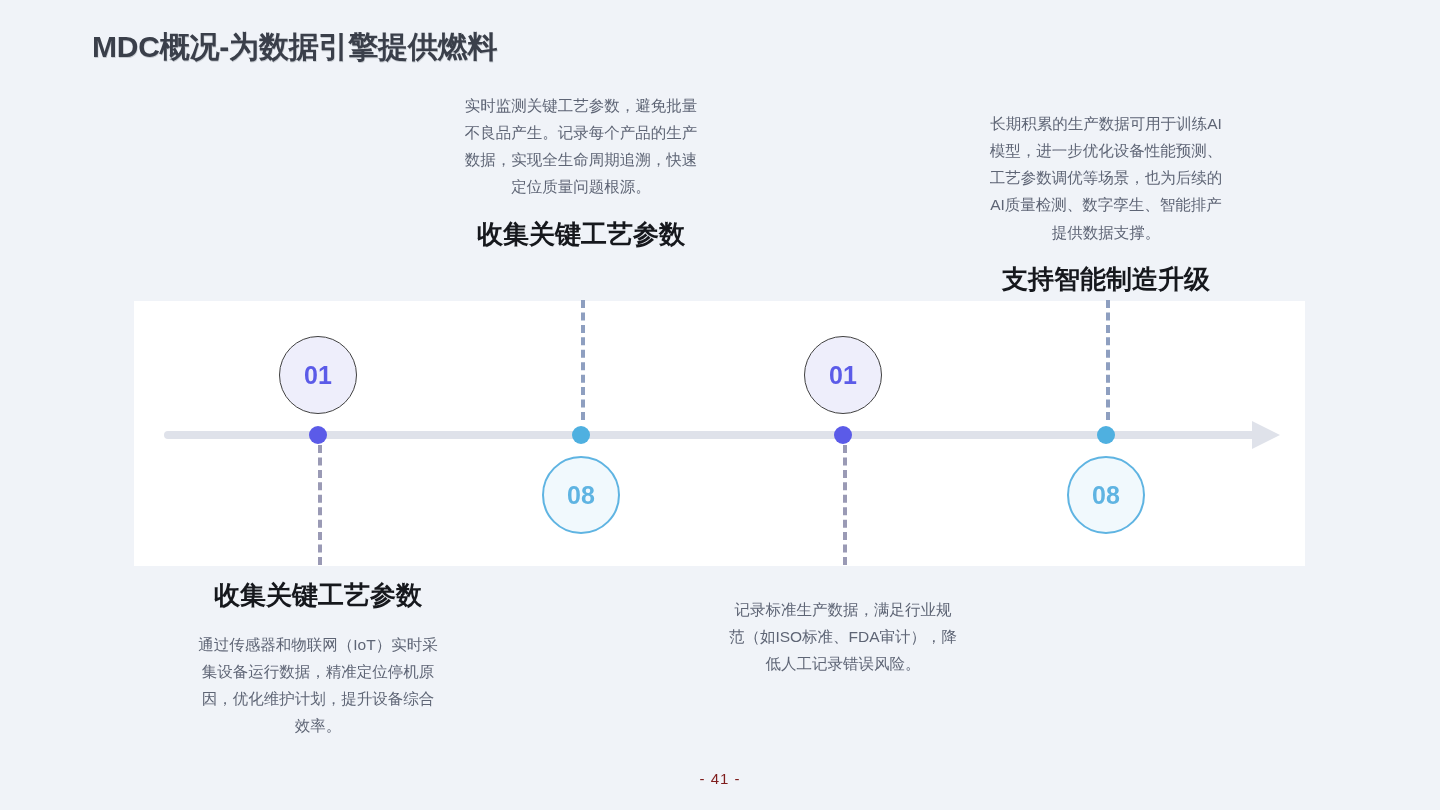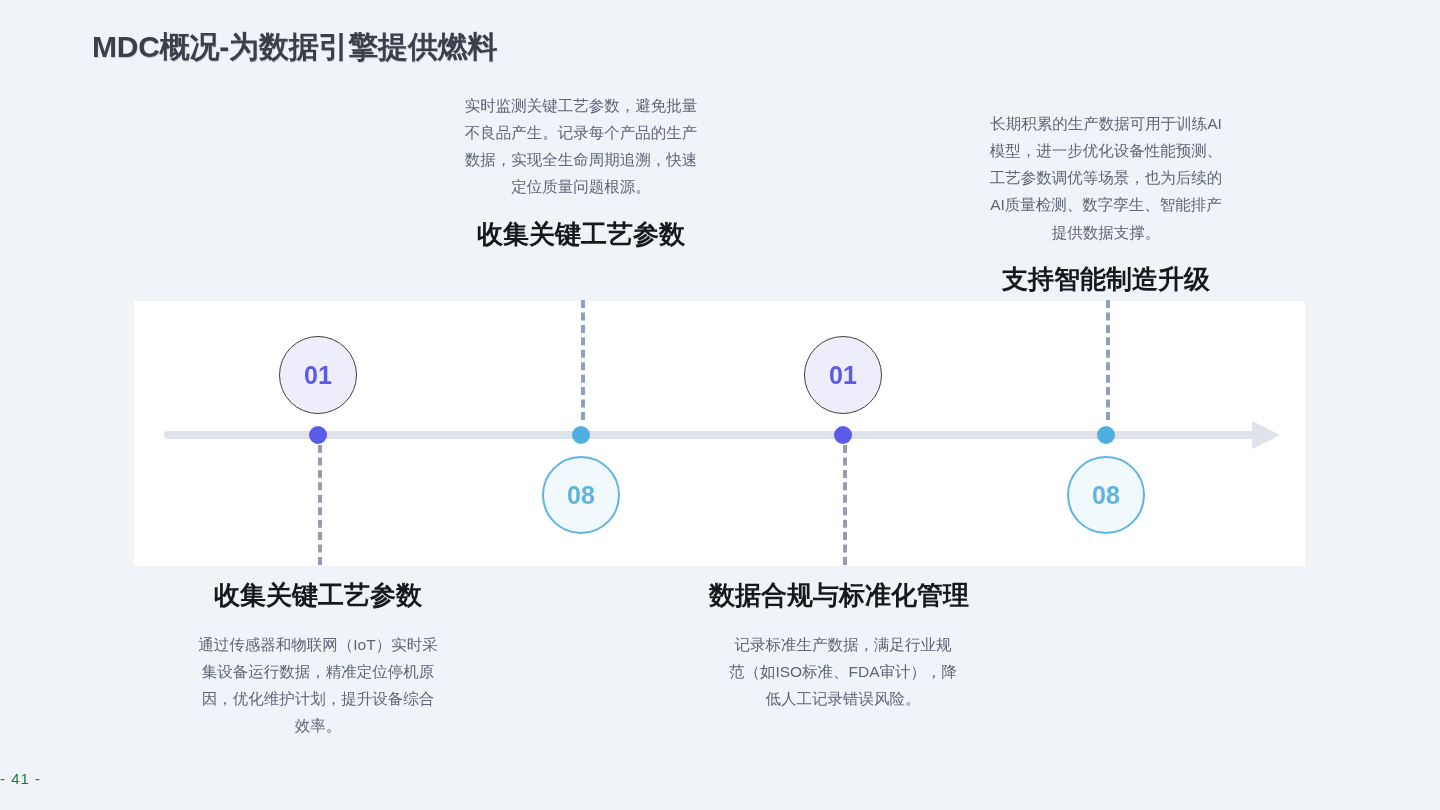--- a/index.html
+++ b/index.html
@@ -135,22 +135,23 @@
 
   
   .block.bottom .block-body { margin-top: 18px; }
 
   
   .page-number {
     position: absolute;
     left: 0;
     right: 0;
     top: 770px;
+    text-align: center;
     font-size: 15px;
-    color: #15803d;
+    color: #7f1d1d;
     letter-spacing: 1px;
   }
 </style>
 </head>
 <body>
 
 <div class="slide">
 
   <div class="slide-title">MDC概况-为数据引擎提供燃料</div>
 
@@ -194,19 +195,18 @@
     <div class="block-body">长期积累的生产数据可用于训练AI模型，进一步优化设备性能预测、工艺参数调优等场景，也为后续的AI质量检测、数字孪生、智能排产提供数据支撑。</div>
     <div class="block-title">支持智能制造升级</div>
   </div>
 
   <div class="block bottom" style="left:196px; top:578px; width:244px;">
     <div class="block-title">收集关键工艺参数</div>
     <div class="block-body">通过传感器和物联网（IoT）实时采集设备运行数据，精准定位停机原因，优化维护计划，提升设备综合效率。</div>
   </div>
 
   <div class="block bottom" style="left:712px; top:578px; width:262px;">
-    <div class="block-title" style="margin-left:-8px;">数据合规与标准化管理</div>
     <div class="block-body" style="width:230px; margin:18px auto 0 auto;">记录标准生产数据，满足行业规范（如ISO标准、FDA审计），降低人工记录错误风险。</div>
   </div>
 
   <div class="page-number">- 41 -</div>
 
 </div>
 
 </body></html>

